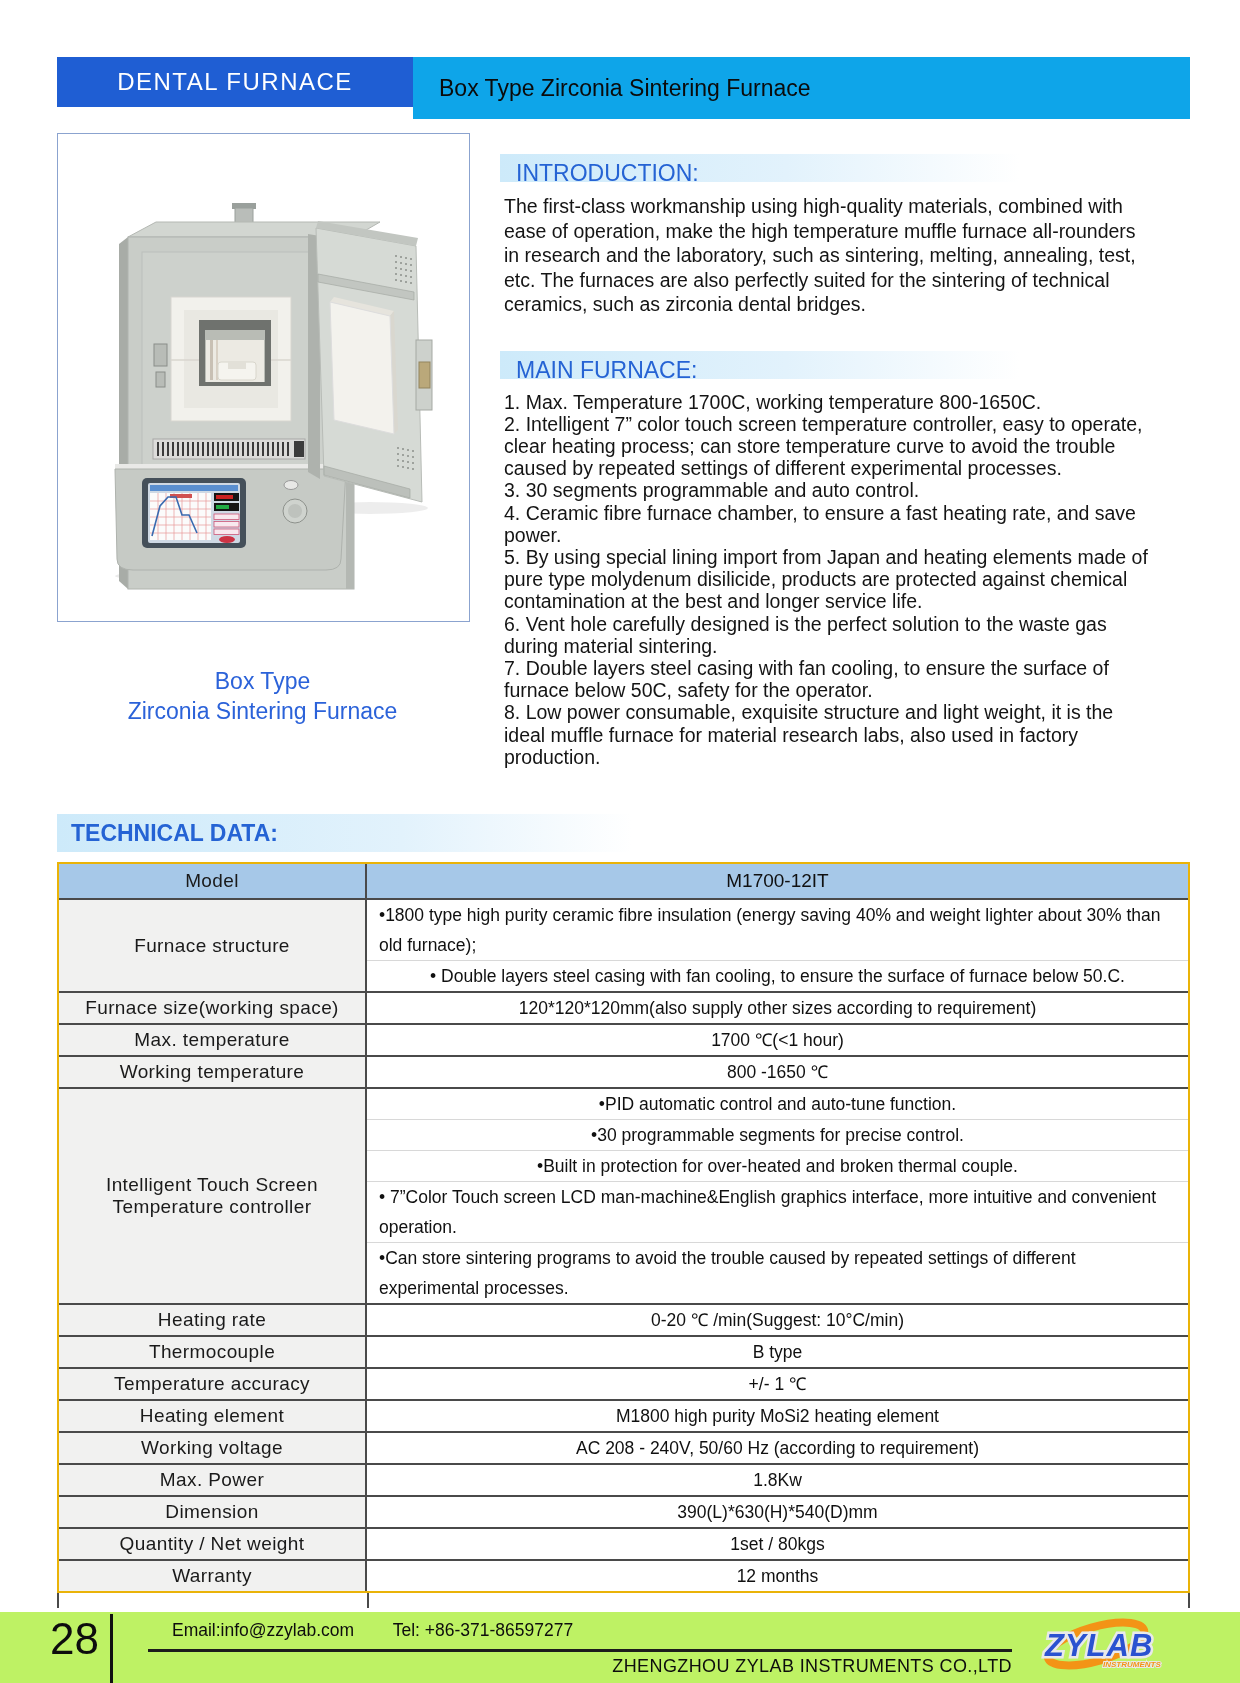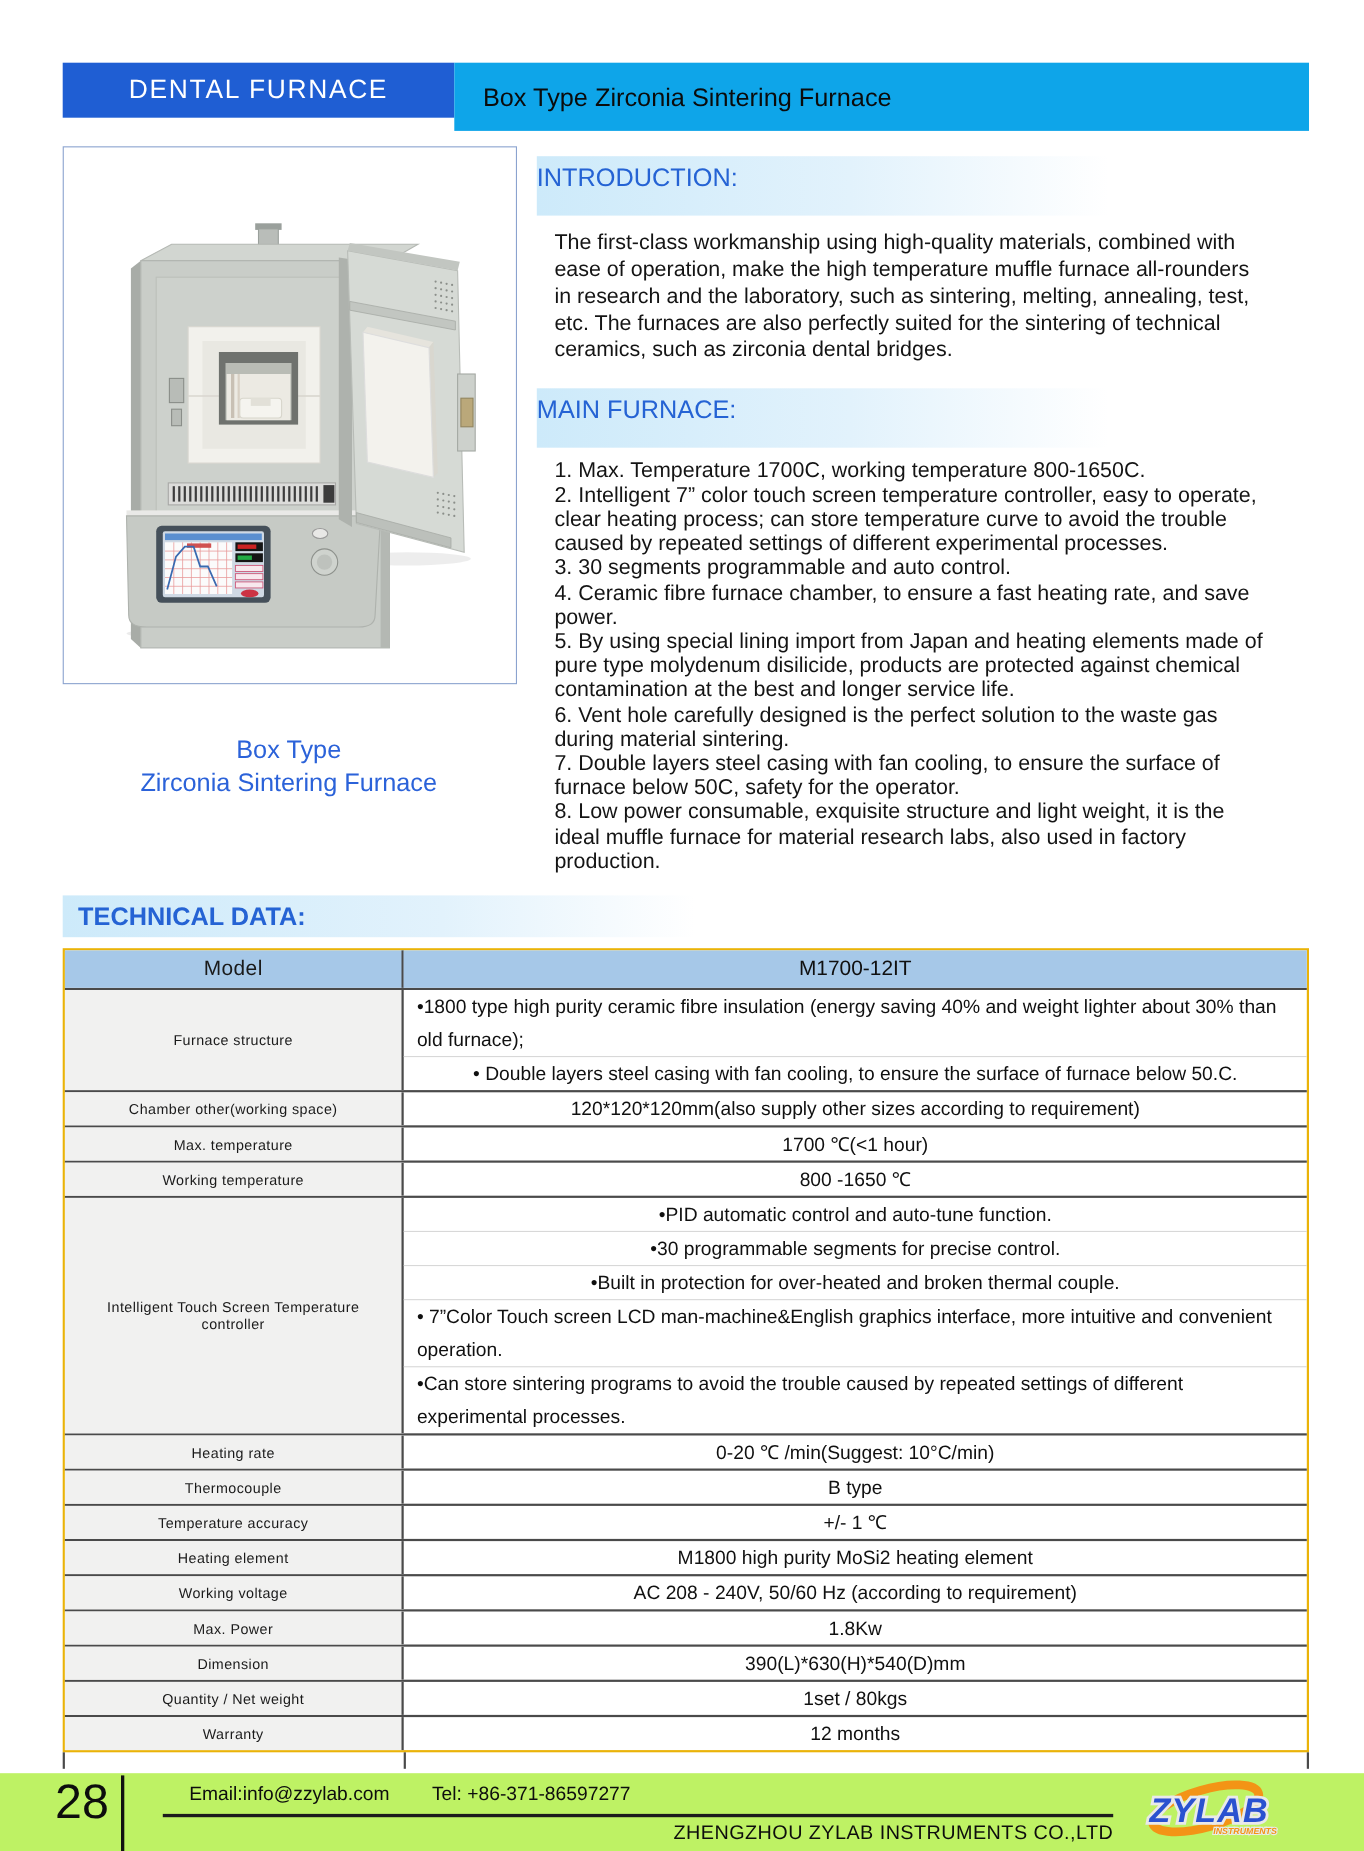--- a/index.html
+++ b/index.html
@@ -12,38 +12,38 @@
   .title-bar{flex:1;height:62px;background:#0ea5e9;color:#0b0b0b;font-size:23px;
              display:flex;align-items:center;padding-left:26px;}
   
   .figure{position:absolute;left:57px;top:133px;width:411px;height:487px;
           border:1px solid #8ba3cf;background:#fff;}
   .figure svg{display:block;width:100%;height:100%;}
   .fig-caption{position:absolute;left:57px;top:666px;width:411px;text-align:center;
                color:#2b62d9;font-size:23px;line-height:30px;}
   
   .rcol{position:absolute;left:488px;top:142px;width:672px;}
-  .sec-head{width:520px;height:54px;line-height:38px;font-size:23px;color:#2563d4;
-            box-sizing:border-box;font-weight:normal;margin:0;
+  .sec-head{width:520px;height:28px;line-height:38px;font-size:23px;color:#2563d4;
+            padding-left:16px;box-sizing:border-box;font-weight:normal;margin:12px;
             background:linear-gradient(90deg,#cdeafa 0%,#e2f2fc 55%,#ffffff 100%);}
   .intro-body{margin:12px 0 0 16px;width:648px;font-size:19.5px;line-height:24.5px;color:#141414;}
   .feat-wrap{margin:10px 0 0 16px;width:648px;}
   .feat-wrap p{margin:0;font-size:19.5px;line-height:22.2px;color:#141414;}
   .gap-intro{height:22px;}
   
   .tech-head{position:absolute;left:57px;top:795px;width:575px;height:38px;line-height:38px;
              font-size:23px;color:#2563d4;padding-left:14px;box-sizing:border-box;
              background:linear-gradient(90deg,#cdeafa 0%,#e2f2fc 60%,#ffffff 100%);}
   .tablewrap{position:absolute;left:57px;top:862px;width:1133px;}
   .ttable{border:2px solid #eab308;background:#fff;}
   .t-row{display:flex;align-items:stretch;}
   .t-row + .t-row{border-top:2px solid #4a4a4a;}
   .t-label{width:308px;flex:0 0 308px;background:#f1f1f0;border-right:2px solid #4a4a4a;
            display:flex;align-items:center;justify-content:center;text-align:center;
-           font-size:13px;color:#1a1a1a;letter-spacing:.4px;padding:0 8px;box-sizing:border-box;}
+           font-size:19px;color:#1a1a1a;letter-spacing:.4px;padding:0 8px;box-sizing:border-box;}
   .t-vals{flex:1;display:flex;flex-direction:column;justify-content:center;}
   .t-val{min-height:30px;line-height:30px;display:flex;align-items:center;justify-content:center;
          text-align:left;font-size:17.5px;color:#101010;padding:0 12px;}
   .t-val + .t-val{border-top:1px solid #d8d8d8;}
   .t-row.t-header .t-label{background:#a6c8e8;font-size:19px;}
   .t-row.t-header .t-val{background:#a6c8e8;min-height:34px;line-height:34px;font-size:19px;}
   .t-stub{height:15px;border-left:2px solid #4a4a4a;border-right:2px solid #4a4a4a;position:relative;}
   .t-stub::before{content:"";position:absolute;left:308px;top:0;bottom:0;border-left:2px solid #4a4a4a;}
   
   .footer{position:absolute;left:0;top:1612px;width:1240px;height:71px;background:#bef264;}
@@ -258,21 +258,21 @@
           </div>
         </div>
         <div class="t-row">
           <div class="t-label">Furnace structure</div>
           <div class="t-vals">
             <div class="t-val">•1800 type high purity ceramic fibre insulation (energy saving 40% and weight lighter about 30% than old furnace);</div>
             <div class="t-val">• Double layers steel casing with fan cooling, to ensure the surface of furnace below 50.C.</div>
           </div>
         </div>
         <div class="t-row">
-          <div class="t-label">Chamber other(working space)</div>
+          <div class="t-label">Furnace size(working space)</div>
           <div class="t-vals">
             <div class="t-val">120*120*120mm(also supply other sizes according to requirement)</div>
           </div>
         </div>
         <div class="t-row">
           <div class="t-label">Max. temperature</div>
           <div class="t-vals">
             <div class="t-val">1700 ℃(&lt;1 hour)</div>
           </div>
         </div>

